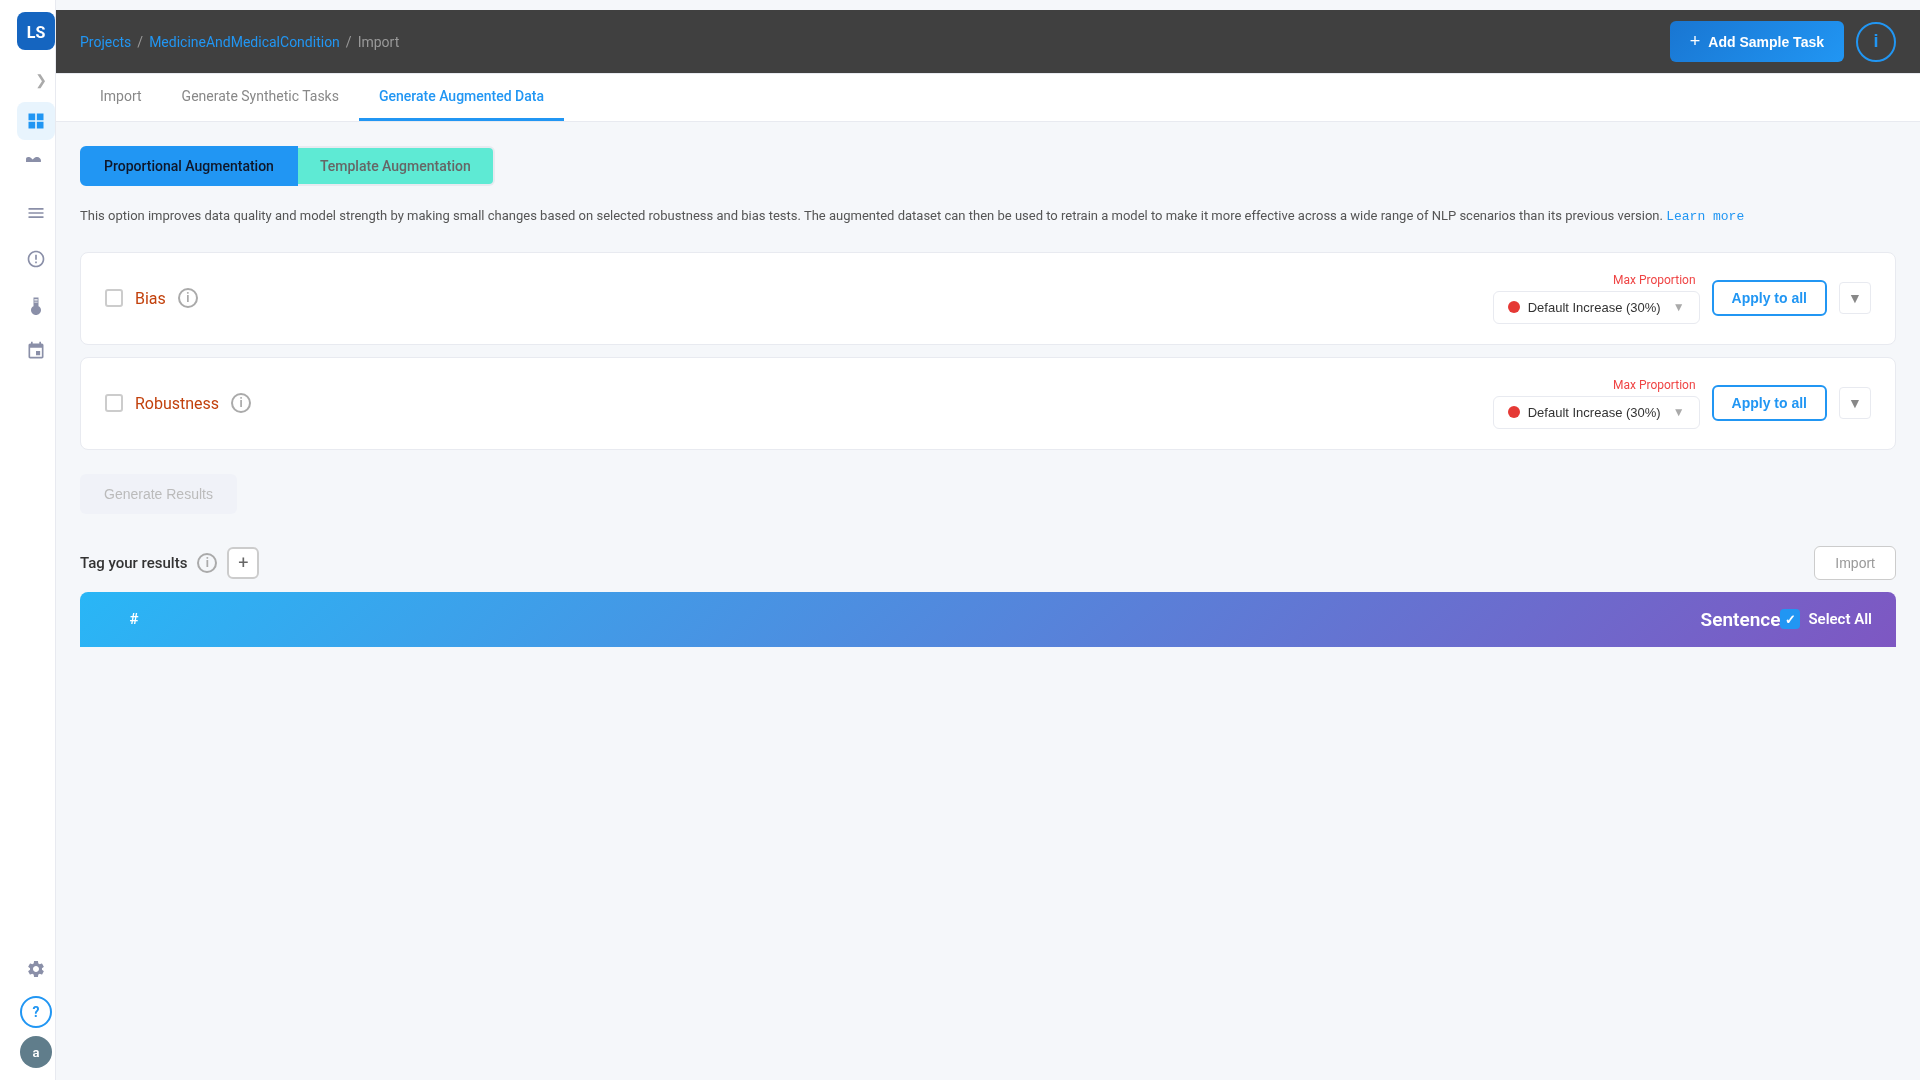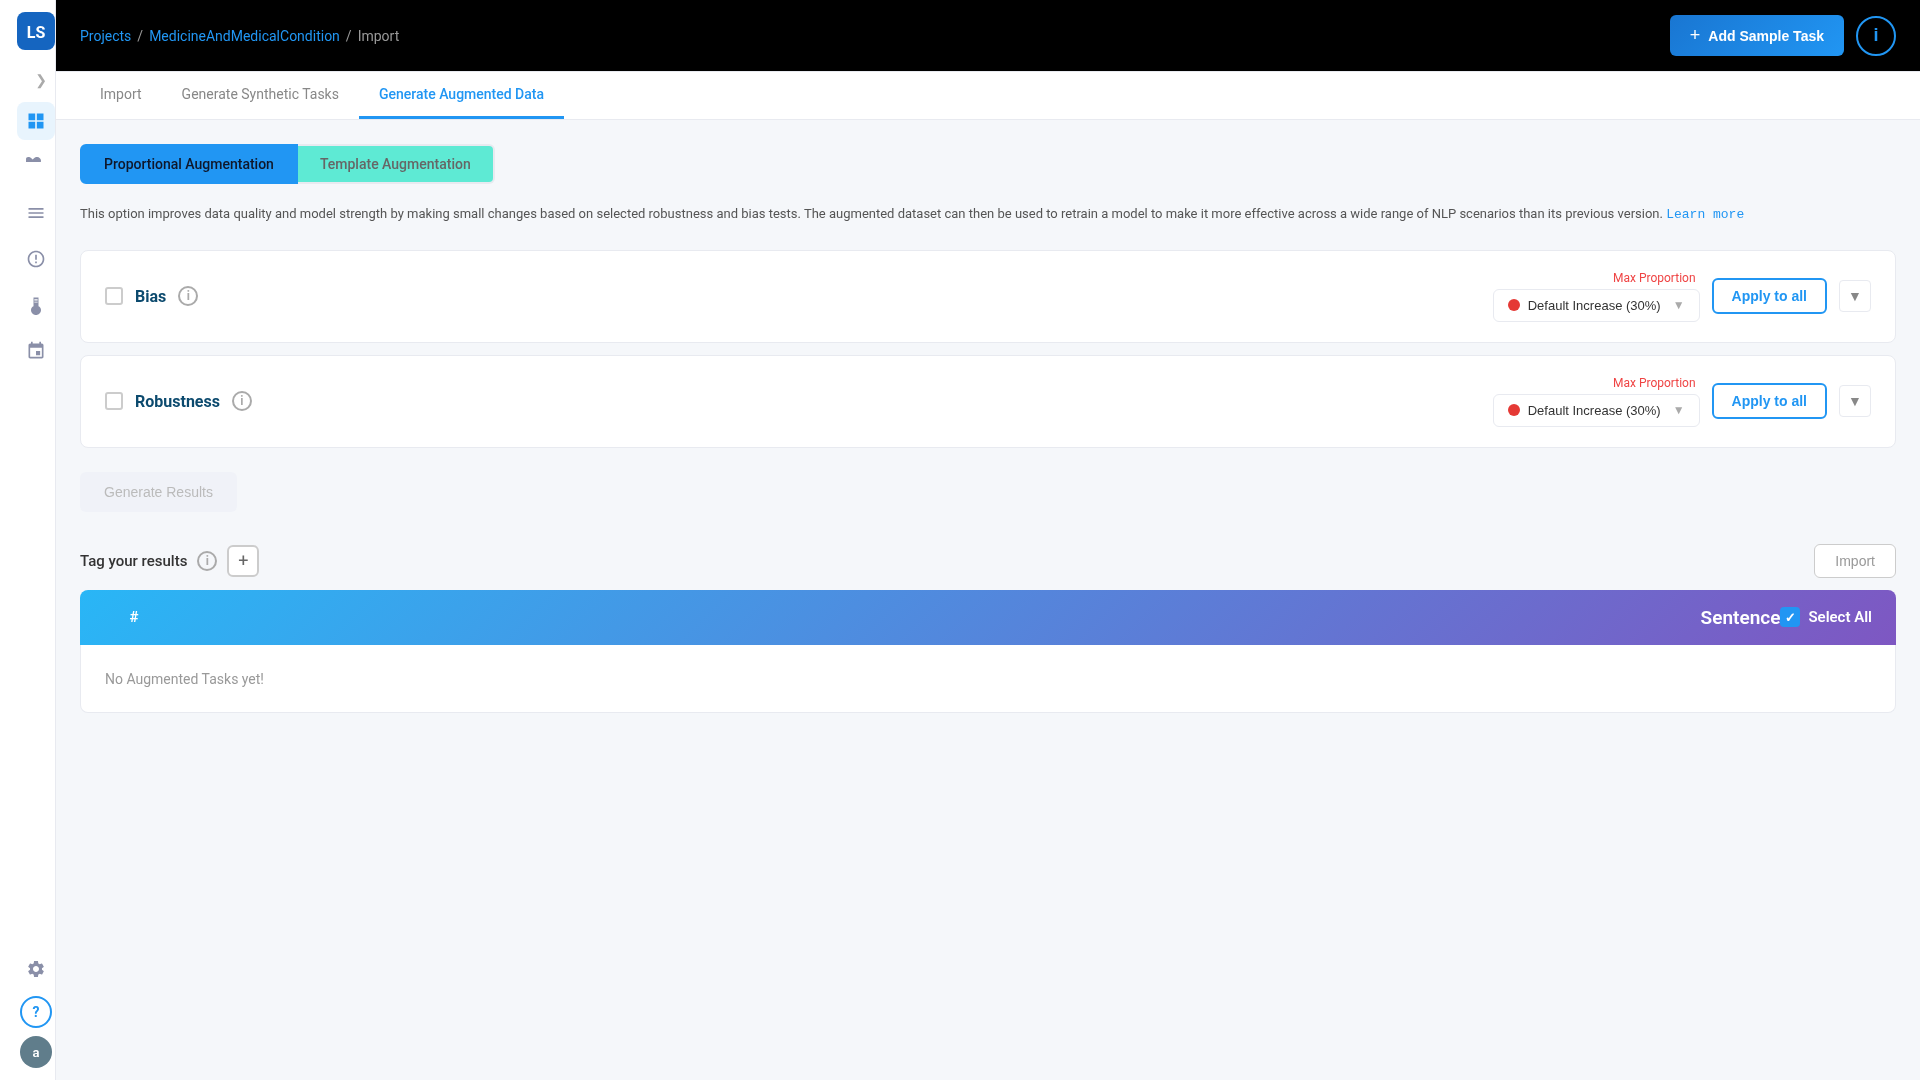--- a/index.html
+++ b/index.html
@@ -58,28 +58,29 @@
     
     .main {
       flex: 1;
       display: flex;
       flex-direction: column;
       overflow: hidden;
     }
 
     
     .topbar {
-      background: #000000;
+      background: #404040;
       border-bottom: 1px solid #e8eaf0;
       display: flex;
       align-items: center;
       justify-content: space-between;
       padding: 0 24px;
-      height: 72px;
+      height: 64px;
       flex-shrink: 0;
+      margin-top: 10px;
     }
     .breadcrumb {
       display: flex;
       align-items: center;
       gap: 6px;
       font-size: 14px;
       color: #666;
     }
     .breadcrumb a { color: #2196f3; text-decoration: none; }
     .breadcrumb span { color: #999; }
@@ -182,22 +183,22 @@
       gap: 12px;
       flex: 1;
     }
     .card-right {
       display: flex;
       align-items: center;
       gap: 12px;
     }
     .card-title {
       font-size: 16px;
-      font-weight: 700;
-      color: #0c4a6e;
+      font-weight: 400;
+      color: #c2410c;
     }
     .info-icon {
       width: 20px; height: 20px;
       border: 2px solid #aaa;
       border-radius: 50%;
       display: flex; align-items: center; justify-content: center;
       font-size: 12px; color: #aaa; font-weight: 700; cursor: pointer;
       flex-shrink: 0;
     }
     .max-prop-label {
@@ -506,18 +507,15 @@
     
     <div>
       <div class="table-header">
         <div class="table-hash">#</div>
         <div class="table-sentence">Sentence</div>
         <div class="select-all-area">
           <div class="check-blue">✓</div>
           <span>Select All</span>
         </div>
       </div>
-      <div class="table-body">
-        <span class="no-tasks">No Augmented Tasks yet!</span>
-      </div>
     </div>
   </div>
 </div>
 
 </body></html>

